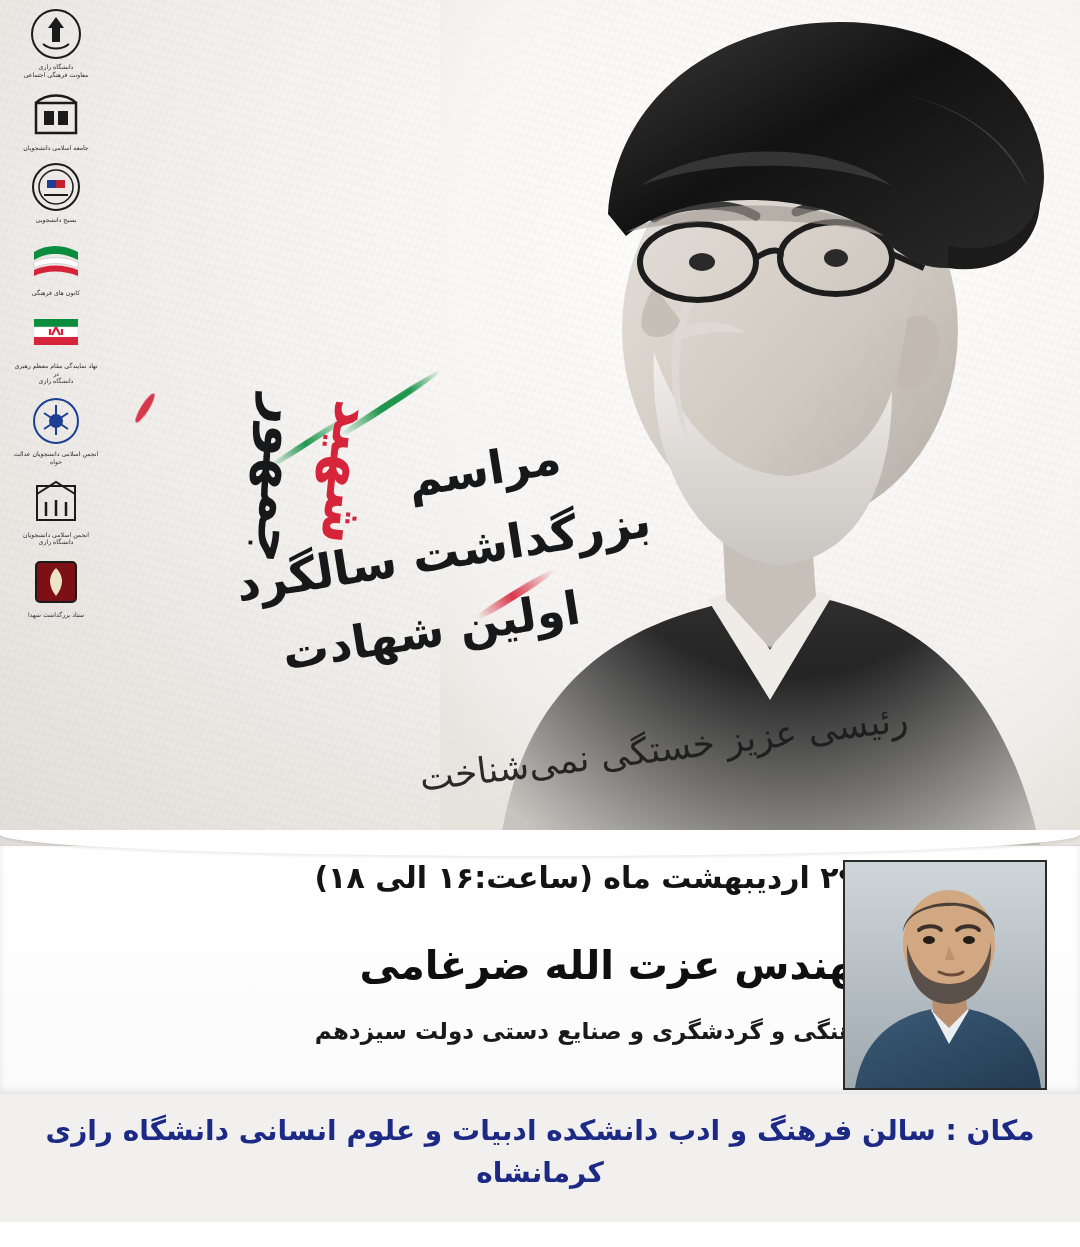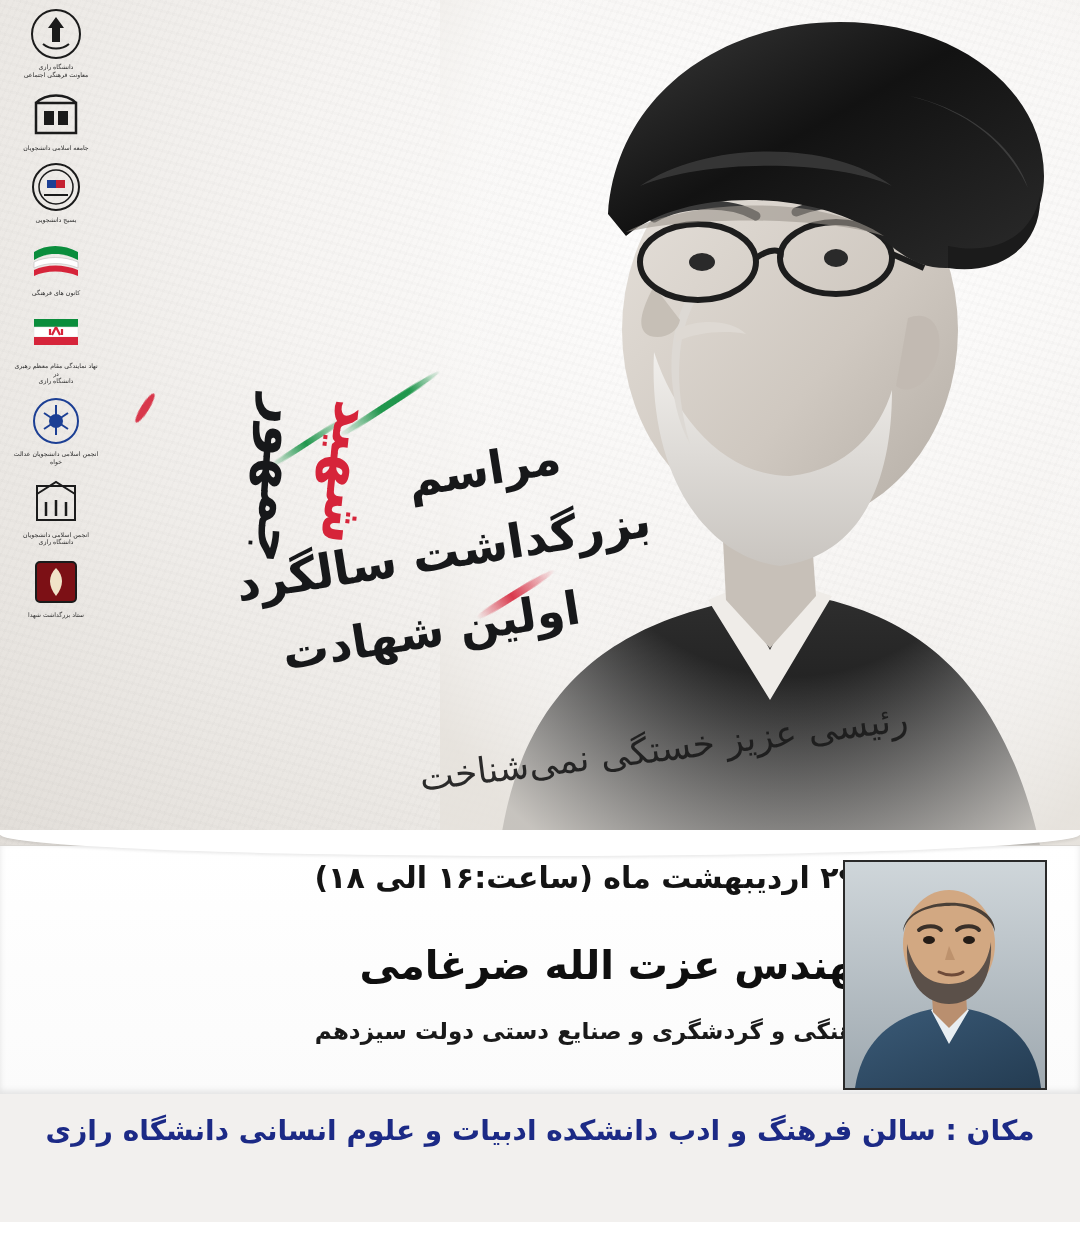--- a/index.html
+++ b/index.html
@@ -482,16 +482,17 @@
 
         <path d="M104 84 L100 98 L110 98 Z" fill="#bd926d"></path>
         <path d="M94 110 C 102 114, 112 114, 118 110" stroke="#6e4a38" stroke-width="3" fill="none" stroke-linecap="round"></path>
       </svg>
     </div>
   </div>
 
   <div class="venue">
     <span>مکان :</span>
     <span>سالن فرهنگ و ادب دانشکده ادبیات و علوم انسانی  دانشگاه رازی</span>
+    <span class="v2">کرمانشاه</span>
   </div>
 
   <div class="footer-space"></div>
 </div>
 
 </body></html>

